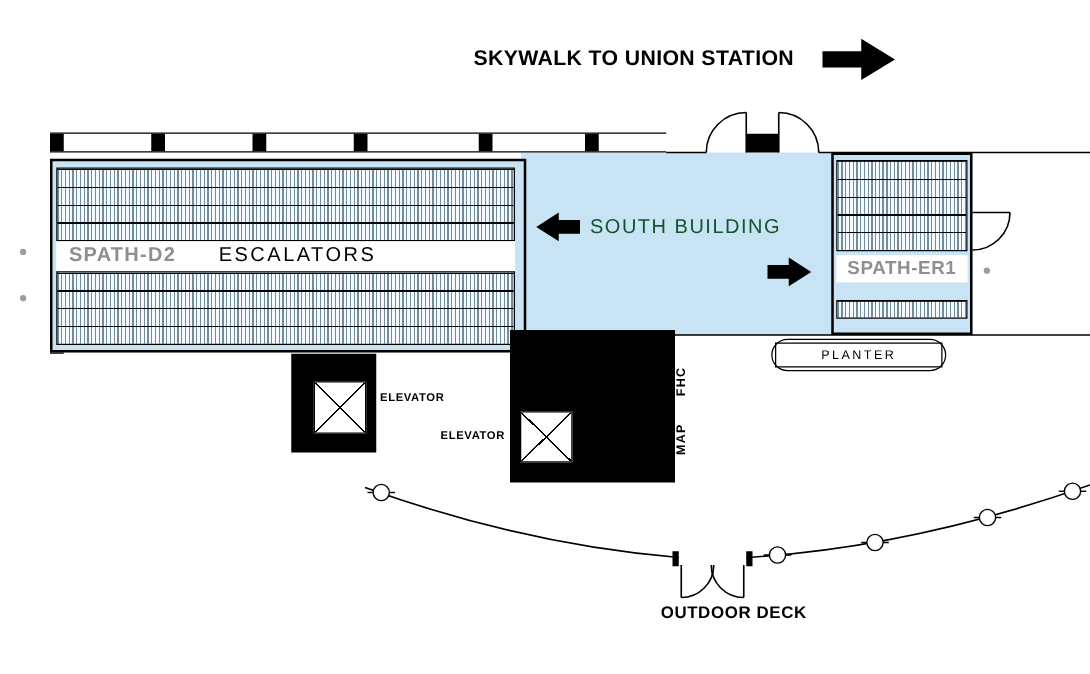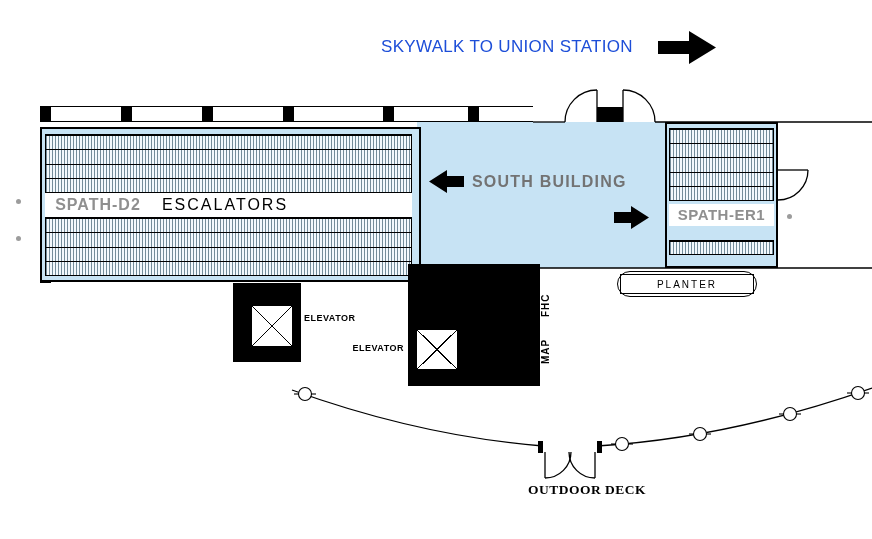--- a/index.html
+++ b/index.html
@@ -20,23 +20,23 @@
       repeating-linear-gradient(180deg, #000 0 1px, rgba(0,0,0,0) 1px 14.3px),
       repeating-linear-gradient(90deg, rgba(73,104,121,.75) 0 1px, rgba(0,0,0,0) 1px 3px);
   }
   .stairs.five { background-image:
       repeating-linear-gradient(180deg, #000 0 1px, rgba(0,0,0,0) 1px 14.2px),
       repeating-linear-gradient(90deg, rgba(73,104,121,.75) 0 1px, rgba(0,0,0,0) 1px 3px); }
 
   .label-strip { background:#fff; }
   .lbl { position:absolute; white-space:nowrap; }
   .gray-lbl { color: var(--label-gray, #8f8f8f); font-weight:700; font-size:16px; letter-spacing:1px; }
-  .black-lbl { color:#000; font-weight:400; font-size:16px; letter-spacing:2px; }
-  .big-bold { color:#1d4ed8; font-weight:400; font-size:17px; letter-spacing:.3px; }
-  .mid-bold { color:#737373; font-weight:700; font-size:16px; letter-spacing:1.2px; }
+  .black-lbl { color:#000; font-weight:400; font-size:16px; letter-spacing:2px;margin-left:13px; }
+  .big-bold { color:#000000; font-weight:700; font-size:17px; letter-spacing:.3px; }
+  .mid-bold { color:#14532d; font-weight:400; font-size:16px; letter-spacing:1.2px; }
   .small-cap { color:#000; font-weight:400; font-size:10px; letter-spacing:2px; }
   .tiny { color:#000; font-weight:700; font-size:9px; letter-spacing:.5px; }
   .deck-lbl { color:#000; font-weight:700; font-size:13.5px; letter-spacing:.5px; }
 
   .wall-band { border-top:1px solid #000; border-bottom:1px solid #000; background:#fff; }
   .pillar { position:absolute; top:0; bottom:0; width:11px; background:#000; }
 
   .core { background:#000; }
   .xbox {
     border:1px solid #000;
@@ -105,21 +105,21 @@
 
   <div class="abs core" style="left:408px; top:264px; width:132px; height:122px;"></div>
   <div class="abs xbox" style="left:416px; top:329px; width:42px; height:41px;"></div>
   <div class="lbl tiny" style="left:352px; top:343px; width:52px; text-align:right;">ELEVATOR</div>
 
   <div class="vtext" style="left:540px; top:285px; width:14px; height:40px;">FHC</div>
   <div class="vtext" style="left:540px; top:331px; width:14px; height:40px;">MAP</div>
 
   <div class="lbl big-bold center" style="left:362px; top:37px; width:290px;">SKYWALK TO UNION STATION</div>
   <div class="lbl mid-bold" style="left:472px; top:173px;">SOUTH BUILDING</div>
-  <div class="lbl deck-lbl center" style="left:510px; top:482px; width:154px;font-family:Liberation Serif, serif;">OUTDOOR DECK</div>
+  <div class="lbl deck-lbl center" style="left:510px; top:482px; width:154px;">OUTDOOR DECK</div>
 
   <div class="dot" style="left:16px; top:199px;"></div>
   <div class="dot" style="left:16px; top:236px;"></div>
   <div class="dot" style="left:787px; top:214px;"></div>
 
   <svg class="overlay" width="872" height="539" viewBox="0 0 872 539" fill="none" stroke="#000" stroke-width="1.3">
 
     <g>
       <line x1="533" y1="122" x2="565" y2="122"></line>
       <line x1="655" y1="122" x2="872" y2="122"></line>

